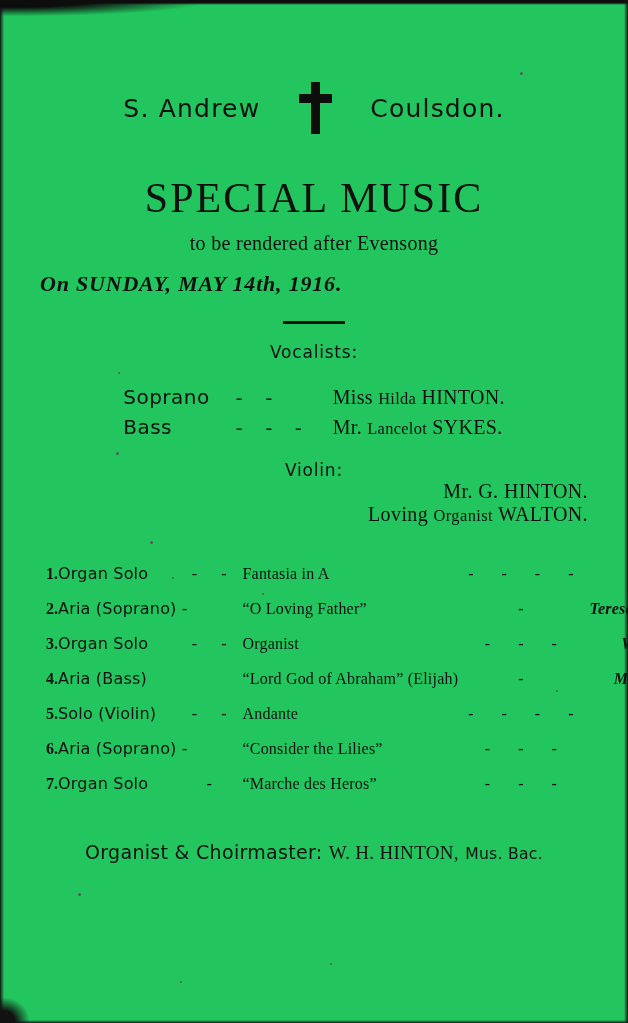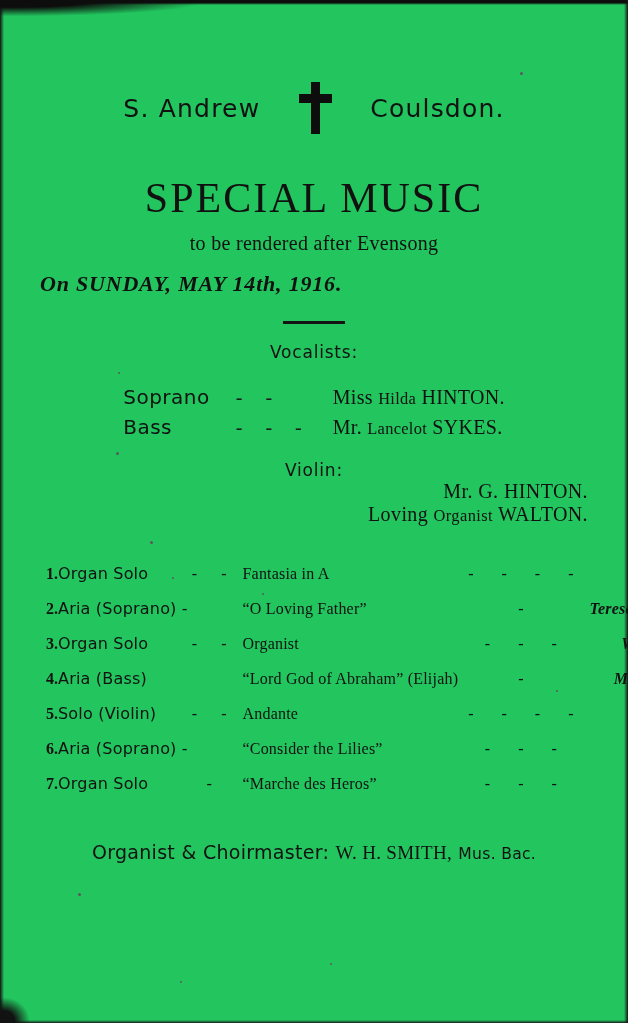--- a/index.html
+++ b/index.html
@@ -350,18 +350,18 @@
             <td class="p-dots-a">-</td>
             <td class="p-title">“Marche des Heros”</td>
             <td class="p-dots-b">-   -   -</td>
             <td class="p-composer">Thière</td>
           </tr>
         </tbody>
     </table>
 
     <div class="footer-line">
       <span>Organist &amp; Choirmaster:</span>
-      <span class="serifpart">W. H. SMITH,</span>
+      <span class="serifpart">W. H. HINTON,</span>
       <span class="sc">Mus. Bac.</span>
     </div>
 
   </div>
 </div>
 
 </body></html>

